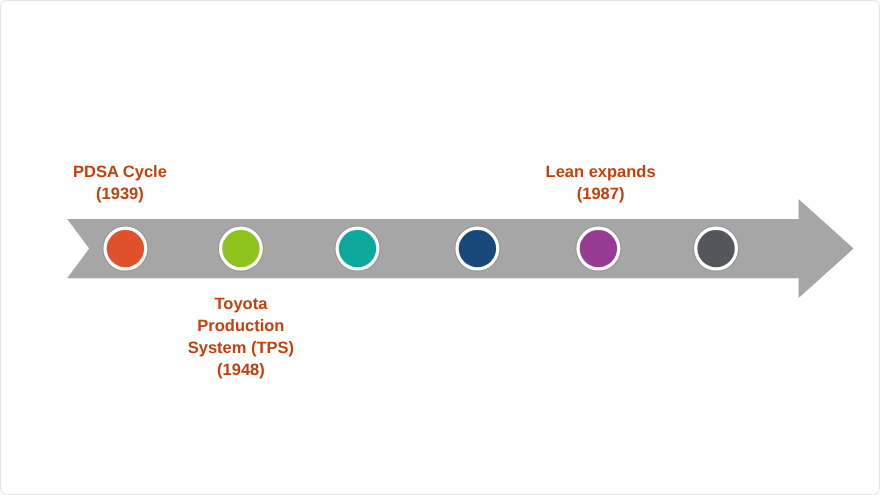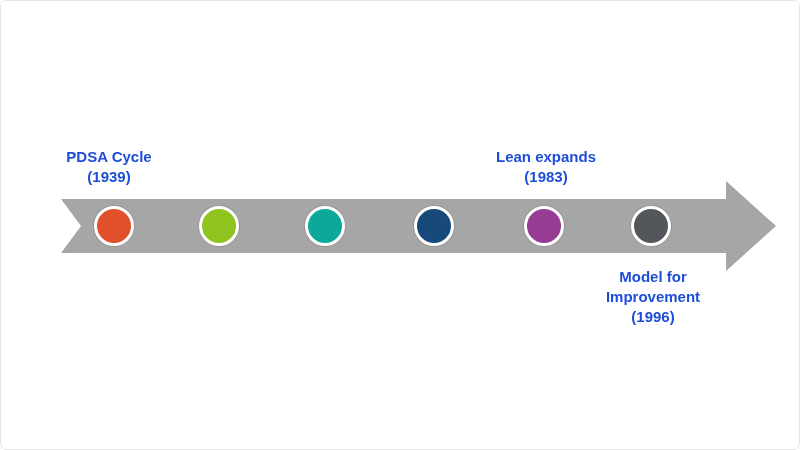--- a/index.html
+++ b/index.html
@@ -42,34 +42,35 @@
     line-height: 20px;
     font-weight: bold;
     white-space: pre-line;
   }
   .label-top { top: 146px; }
   .label-bottom { top: 266px; }
 </style>
 </head>
 <body>
 
-<div class="canvas" style="background: rgb(255, 255, 255); color: #1d4ed8;">
+<div class="canvas" style="background: rgb(255, 255, 255); color: #c2410c;">
 
   <svg class="arrow-svg" viewBox="0 0 715 90" aria-hidden="true">
     <polygon points="0,18 665,18 665,0 715,45 665,90 665,72 0,72 20,45" fill="#a6a6a6"></polygon>
   </svg>
 
   <div class="event-label label-top" style="left:18px">PDSA Cycle
 (1939)</div>
   <div class="event-label label-top" style="left:455px">Lean expands
-(1983)</div>
+(1987)</div>
 
   <div class="marker" style="left: 93px; background: rgb(224, 80, 42); border-color: rgb(255, 255, 255);"></div>
   <div class="marker" style="left: 198px; background: rgb(143, 195, 30); border-color: rgb(255, 255, 255);"></div>
   <div class="marker" style="left: 304px; background: rgb(13, 168, 156); border-color: rgb(255, 255, 255);"></div>
   <div class="marker" style="left: 413px; background: rgb(23, 73, 122); border-color: rgb(255, 255, 255);"></div>
   <div class="marker" style="left: 523px; background: rgb(150, 60, 146); border-color: rgb(255, 255, 255);"></div>
   <div class="marker" style="left: 630px; background: rgb(83, 86, 90); border-color: rgb(255, 255, 255);"></div>
 
-  <div class="event-label label-bottom" style="left:562px">Model for
-Improvement
-(1996)</div>
+  <div class="event-label label-bottom" style="left:128px">Toyota
+Production
+System (TPS)
+(1948)</div>
 </div>
 
 </body></html>

